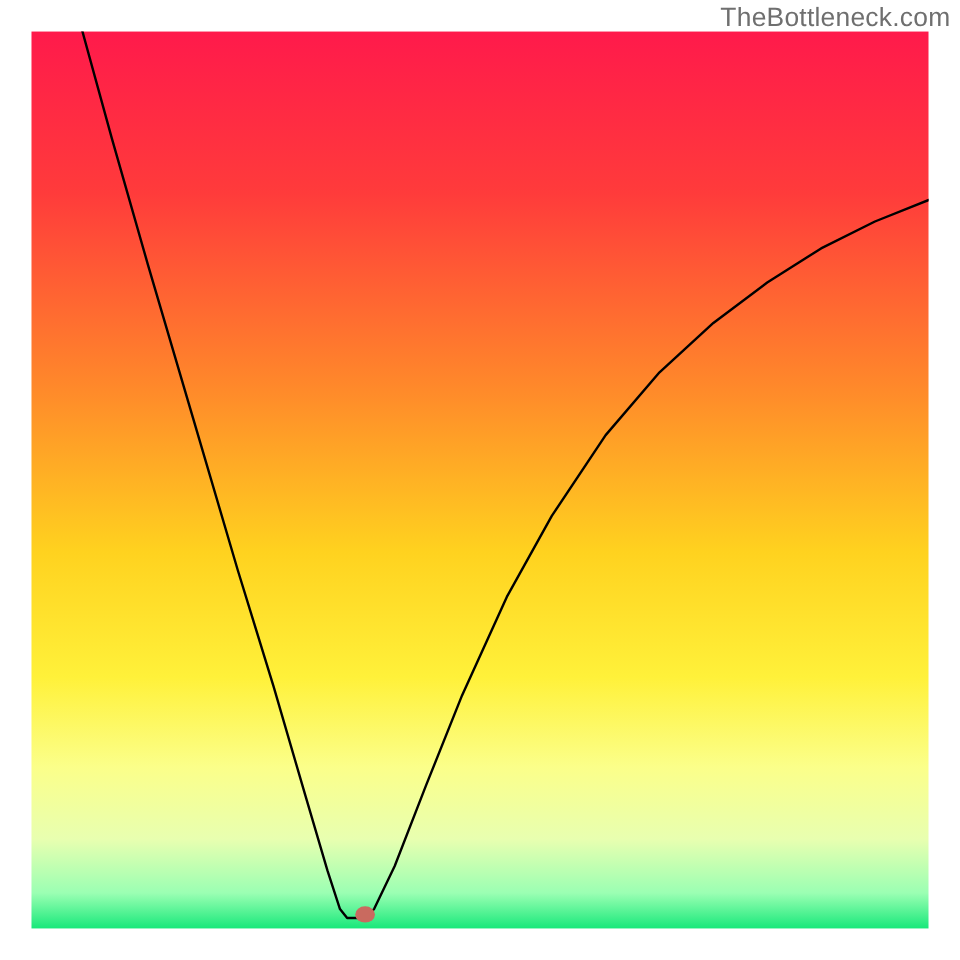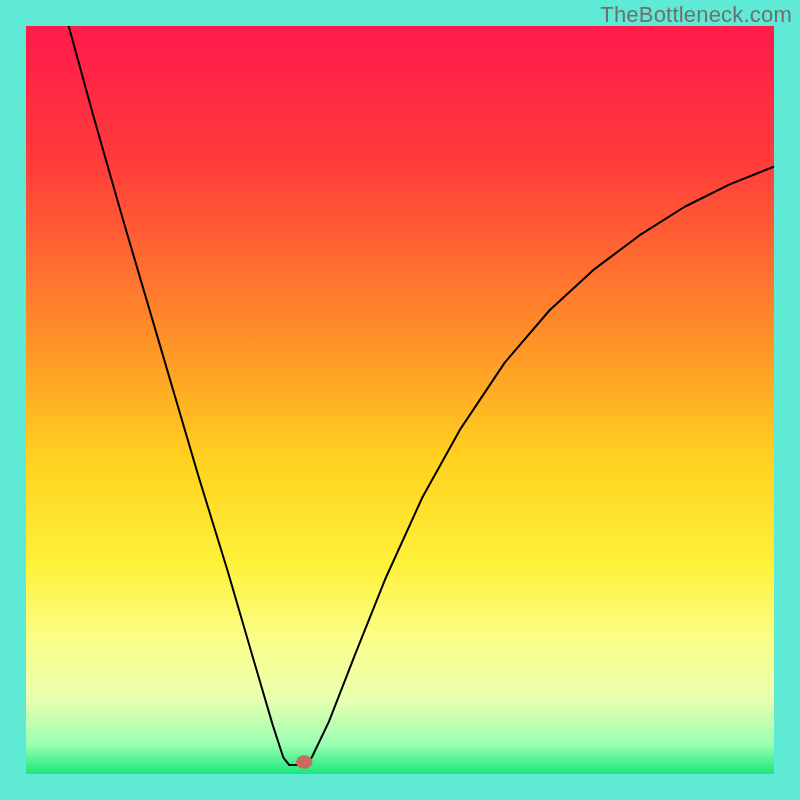--- a/index.html
+++ b/index.html
@@ -7,21 +7,21 @@
     padding: 0;
     width: 800px;
     height: 800px;
     background: #000;
     overflow: hidden;
     font-family: Arial, Helvetica, sans-serif;
   }
   .frame {
     position: absolute;
     inset: 0;
-    background: #5eead4;
+    background: #ffffff;
     text-decoration: underline;
   }
   .plot {
     position: absolute;
     left: 26px;
     top: 26px;
     width: 748px;
     height: 748px;
     overflow: hidden;
   }

